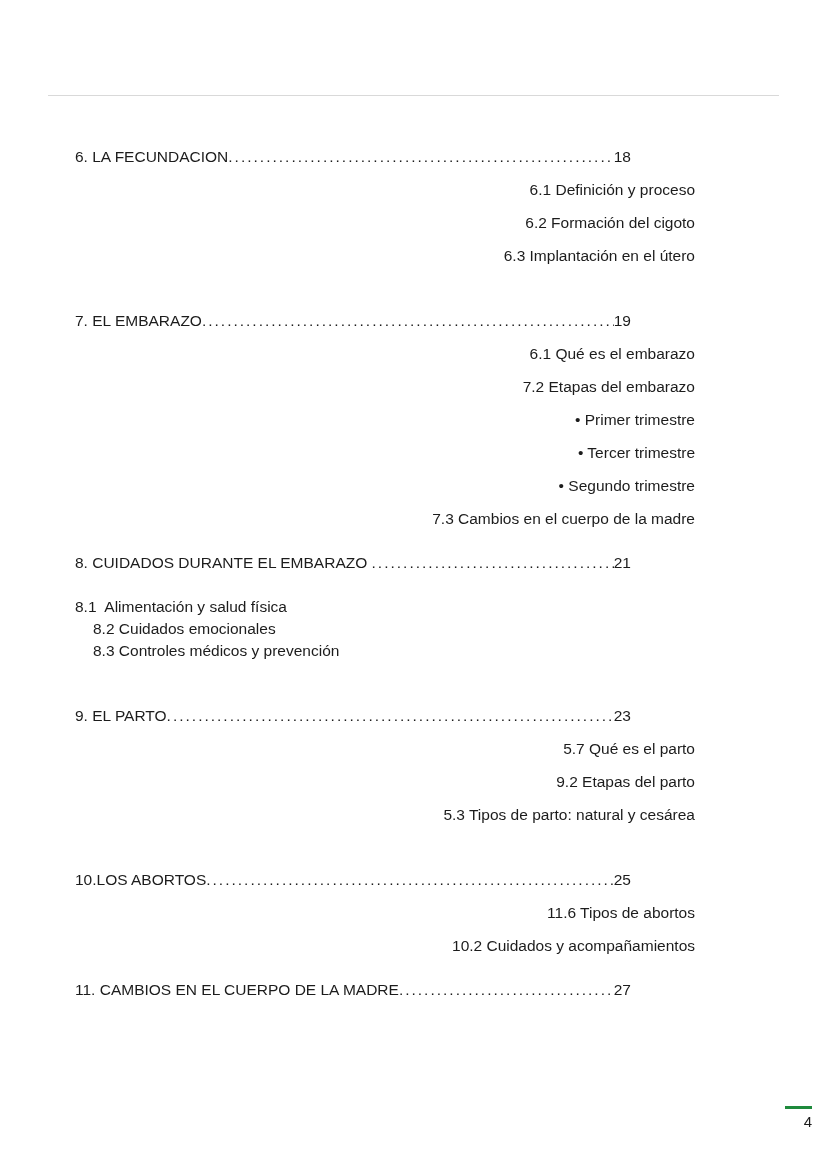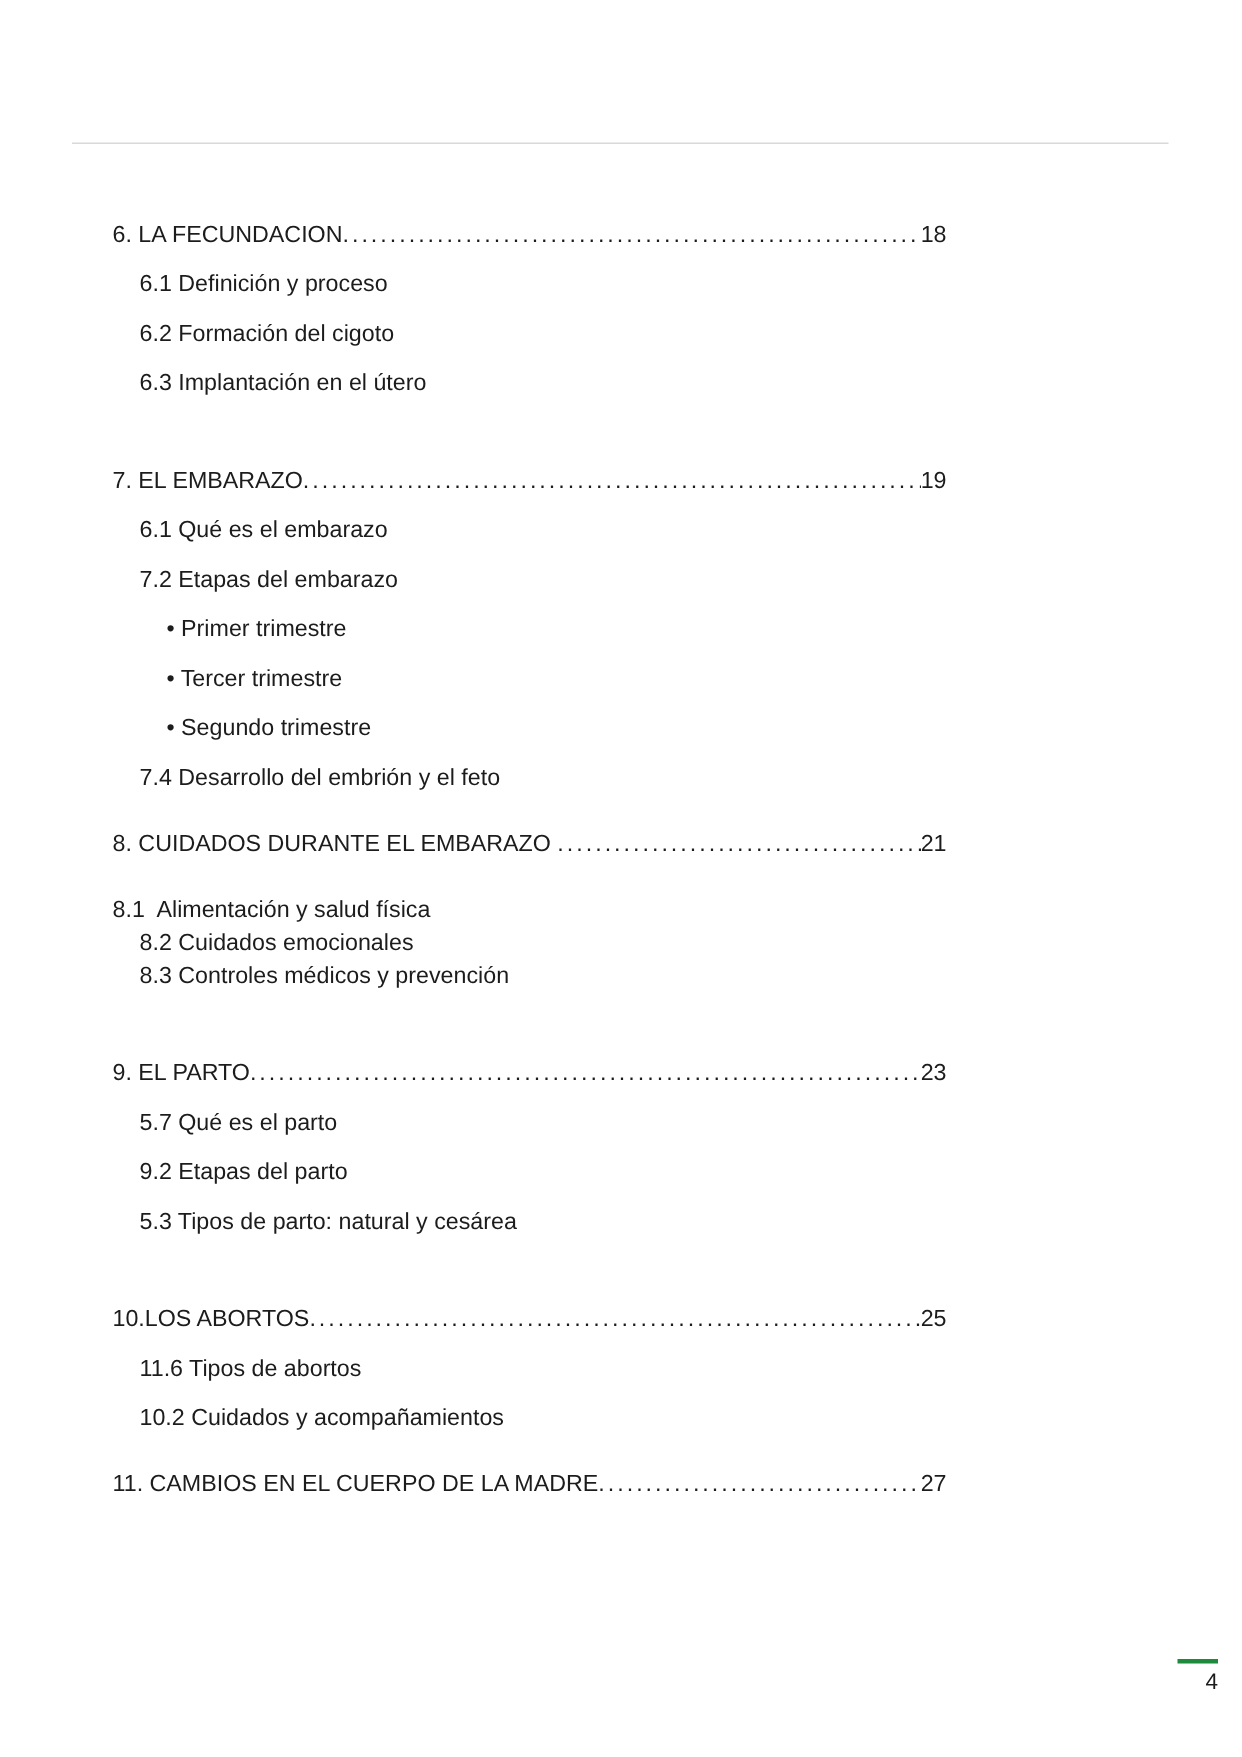--- a/index.html
+++ b/index.html
@@ -43,21 +43,21 @@
     flex: 1 1 auto;
     overflow: hidden;
     letter-spacing: 2px;
     text-overflow: clip;
   }
   .row .pagenum { flex: 0 0 auto; }
   .ind-0 { padding-left: 0; }
   .ind-1 { padding-left: 18px; }
   .ind-2 { padding-left: 36px; }
   .gap-none   { margin-top: 0; }
-  .gap-normal { margin-top: 12px; }
+  .gap-normal { margin-top: 12px; justify-content: flex-end; }
   .gap-tight  { margin-top: 1px; }
   .gap-large  { margin-top: 23px; }
   .gap-xlarge { margin-top: 44px; }
   .page-footer {
     position: absolute;
     top: 1106px;
     right: 16px;
     width: 27px;
     border-top: 3px solid var(--accent, #1e8a3c);
     text-align: right;
@@ -102,21 +102,21 @@
       <div class="row ind-2 gap-normal">
         <span>• Primer trimestre</span>
       </div>
       <div class="row ind-2 gap-normal">
         <span>• Tercer trimestre</span>
       </div>
       <div class="row ind-2 gap-normal">
         <span>• Segundo trimestre</span>
       </div>
       <div class="row ind-1 gap-normal">
-        <span>7.4 Desarrollo del embrión y el feto</span>
+        <span>7.3 Cambios en el cuerpo de la madre</span>
       </div>
       <div class="row ind-0 gap-large has-page">
         <span>8. CUIDADOS DURANTE EL EMBARAZO </span>
         <span class="leader">...............................................</span>
         <span class="pagenum">21</span>
       </div>
       <div class="row ind-0 gap-large">
         <span>8.1  Alimentación y salud física</span>
       </div>
       <div class="row ind-1 gap-tight">

